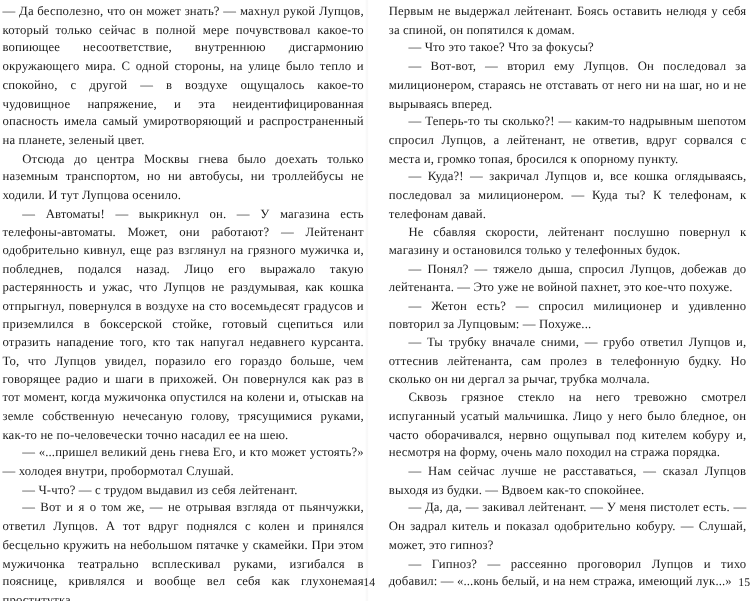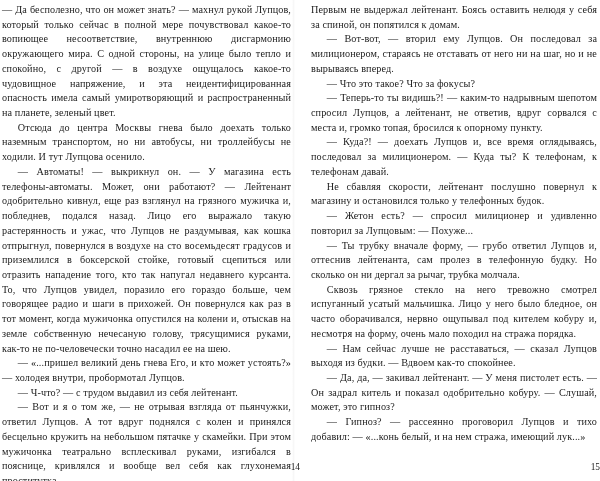--- a/index.html
+++ b/index.html
@@ -83,39 +83,40 @@
 </head>
 <body>
 
 <div class="spread">
 
   <div class="page page-left">
     <div class="textblock">
       <p class="cont">— Да бесполезно, что он может знать? — махнул рукой Лупцов, который только сейчас в полной мере почувствовал какое-то вопиющее несоответствие, внутреннюю дисгармонию окружающего мира. С одной стороны, на улице было тепло и спокойно, с другой — в воздухе ощущалось какое-то чудовищное напряжение, и эта неидентифицированная опасность имела самый умиротворяющий и распространенный на планете, зеленый цвет.</p>
       <p>Отсюда до центра Москвы гнева было доехать только наземным транспортом, но ни автобусы, ни троллейбусы не ходили. И тут Лупцова осенило.</p>
       <p>— Автоматы! — выкрикнул он. — У магазина есть телефоны-автоматы. Может, они работают? — Лейтенант одобрительно кивнул, еще раз взглянул на грязного мужичка и, побледнев, подался назад. Лицо его выражало такую растерянность и ужас, что Лупцов не раздумывая, как кошка отпрыгнул, повернулся в воздухе на сто восемьдесят градусов и приземлился в боксерской стойке, готовый сцепиться или отразить нападение того, кто так напугал недавнего курсанта. То, что Лупцов увидел, поразило его гораздо больше, чем говорящее радио и шаги в прихожей. Он повернулся как раз в тот момент, когда мужичонка опустился на колени и, отыскав на земле собственную нечесаную голову, трясущимися руками, как-то не по-человечески точно насадил ее на шею.</p>
-      <p>— «...пришел великий день гнева Его, и кто может устоять?» — холодея внутри, пробормотал Лупцов.</p>
+      <p>— «...пришел великий день гнева Его, и кто может устоять?» — холодея внутри, пробормотал Слушай.</p>
       <p>— Ч-что? — с трудом выдавил из себя лейтенант.</p>
       <p>— Вот и я о том же, — не отрывая взгляда от пьянчужки, ответил Лупцов. А тот вдруг поднялся с колен и принялся бесцельно кружить на небольшом пятачке у скамейки. При этом мужичонка театрально всплескивал руками, изгибался в пояснице, кривлялся и вообще вел себя как глухонемая проститутка.</p>
     </div>
     <div class="folio folio-left">14</div>
   </div>
 
   <div class="gutter"></div>
 
   <div class="page page-right">
     <div class="textblock">
       <p class="cont">Первым не выдержал лейтенант. Боясь оставить нелюдя у себя за спиной, он попятился к домам.</p>
+      <p>— Что это такое? Что за фокусы?</p>
       <p>— Вот-вот, — вторил ему Лупцов. Он последовал за милиционером, стараясь не отставать от него ни на шаг, но и не вырываясь вперед.</p>
-      <p>— Что это такое? Что за фокусы?</p>
-      <p>— Теперь-то ты видишь?! — каким-то надрывным шепотом спросил Лупцов, а лейтенант, не ответив, вдруг сорвался с места и, громко топая, бросился к опорному пункту.</p>
-      <p>— Куда?! — доехать Лупцов и, все время оглядываясь, последовал за милиционером. — Куда ты? К телефонам, к телефонам давай.</p>
+      <p>— Теперь-то ты сколько?! — каким-то надрывным шепотом спросил Лупцов, а лейтенант, не ответив, вдруг сорвался с места и, громко топая, бросился к опорному пункту.</p>
+      <p>— Куда?! — закричал Лупцов и, все кошка оглядываясь, последовал за милиционером. — Куда ты? К телефонам, к телефонам давай.</p>
       <p>Не сбавляя скорости, лейтенант послушно повернул к магазину и остановился только у телефонных будок.</p>
+      <p>— Понял? — тяжело дыша, спросил Лупцов, добежав до лейтенанта. — Это уже не войной пахнет, это кое-что похуже.</p>
       <p>— Жетон есть? — спросил милиционер и удивленно повторил за Лупцовым: — Похуже...</p>
-      <p>— Ты трубку вначале форму, — грубо ответил Лупцов и, оттеснив лейтенанта, сам пролез в телефонную будку. Но сколько он ни дергал за рычаг, трубка молчала.</p>
+      <p>— Ты трубку вначале сними, — грубо ответил Лупцов и, оттеснив лейтенанта, сам пролез в телефонную будку. Но сколько он ни дергал за рычаг, трубка молчала.</p>
       <p>Сквозь грязное стекло на него тревожно смотрел испуганный усатый мальчишка. Лицо у него было бледное, он часто оборачивался, нервно ощупывал под кителем кобуру и, несмотря на форму, очень мало походил на стража порядка.</p>
       <p>— Нам сейчас лучше не расставаться, — сказал Лупцов выходя из будки. — Вдвоем как-то спокойнее.</p>
       <p>— Да, да, — закивал лейтенант. — У меня пистолет есть. — Он задрал китель и показал одобрительно кобуру. — Слушай, может, это гипноз?</p>
       <p>— Гипноз? — рассеянно проговорил Лупцов и тихо добавил: — «...конь белый, и на нем стража, имеющий лук...»</p>
     </div>
     <div class="folio folio-right">15</div>
   </div>
 
 </div>
 

